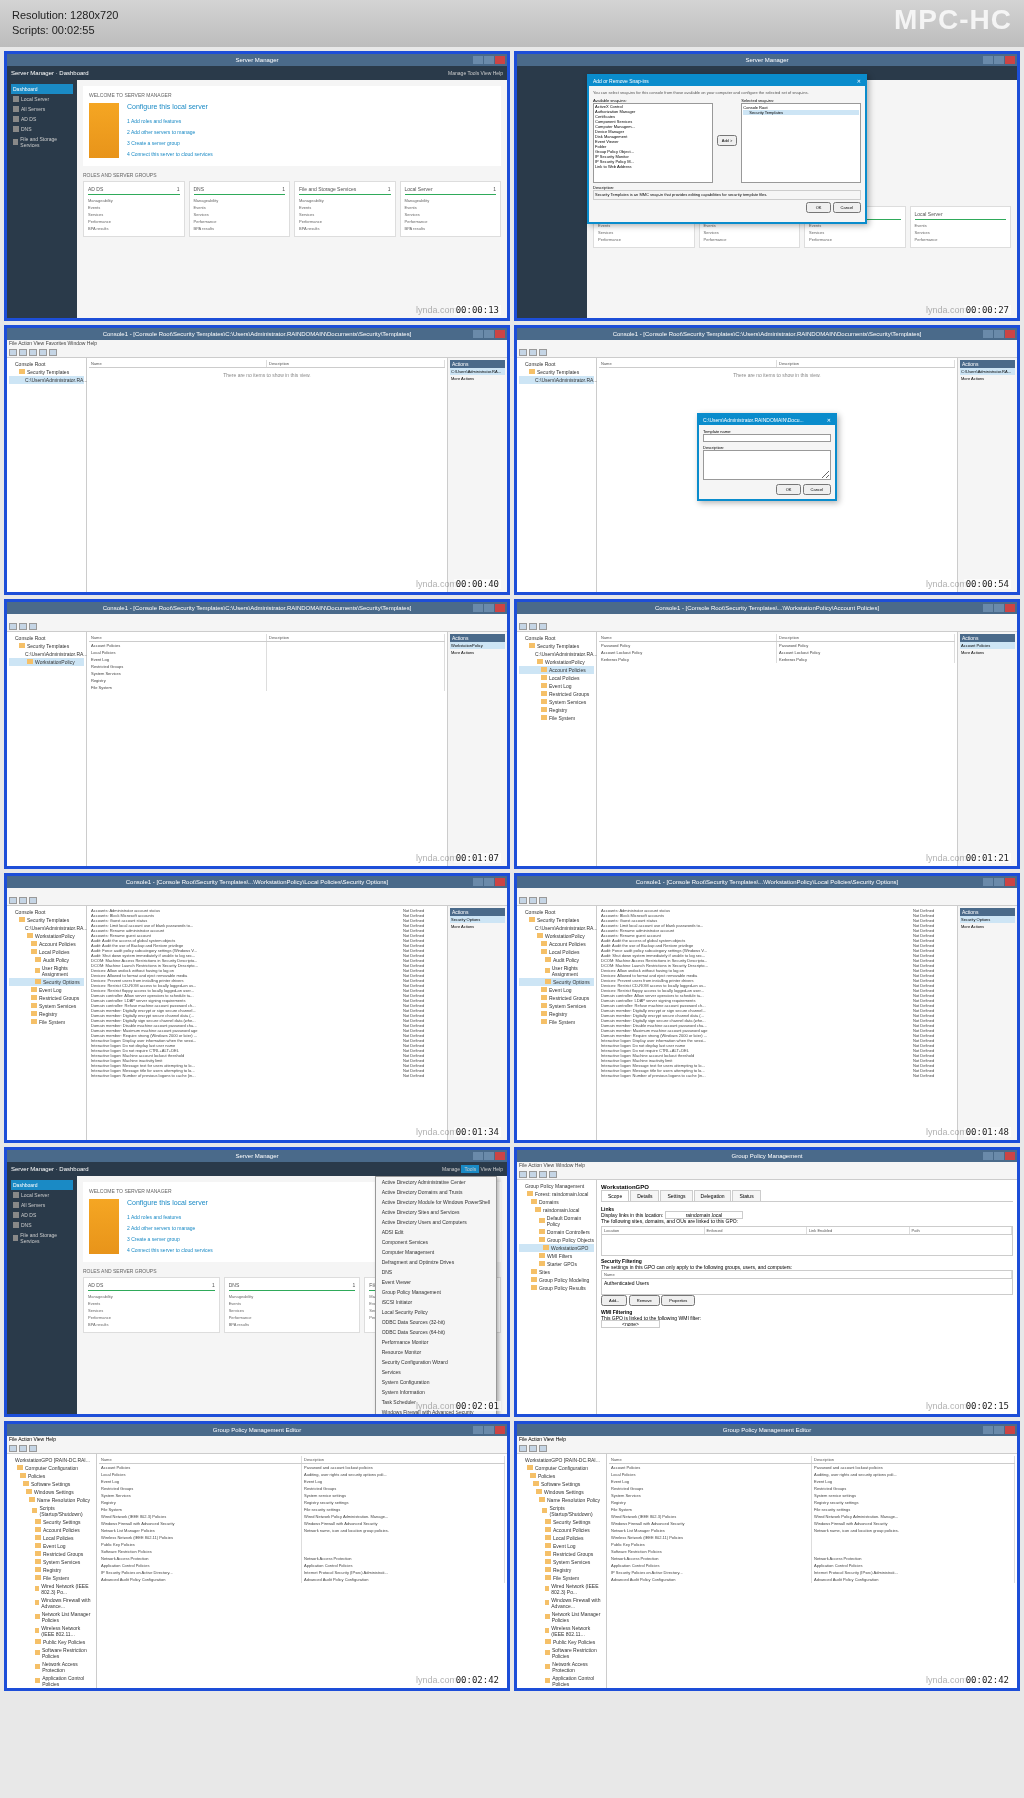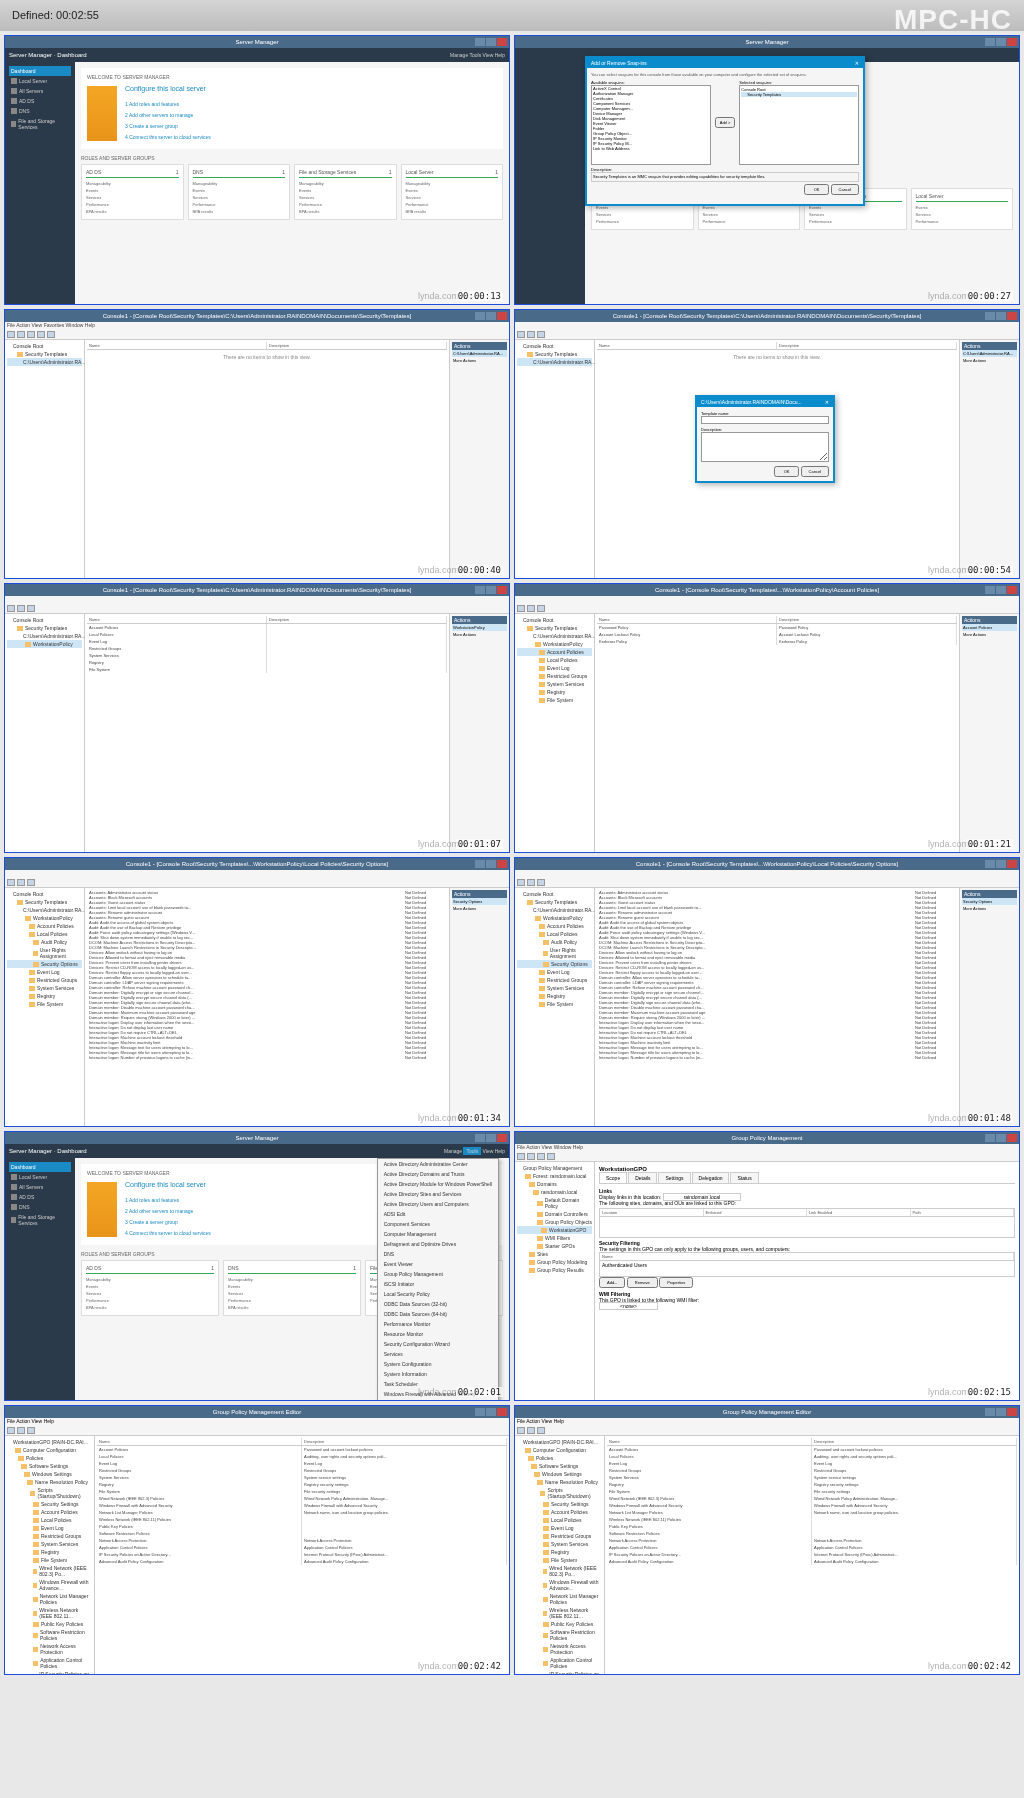--- a/index.html
+++ b/index.html
@@ -1,21 +1,21 @@
 <!DOCTYPE html>
 <html><head>
 <meta charset="utf-8">
 <style>
 * { margin: 0; padding: 0; box-sizing: border-box; font-family: "Segoe UI", Arial, sans-serif; }
 body { background: #e8e8e8; width: 1024px; }
 .header { background: linear-gradient(#d4d4d4, #bcbcbc); padding: 8px 12px; position: relative; }
 .header .row { font-size: 11px; color: #222; line-height: 1.4; }
 .brand { position: absolute; right: 12px; top: 4px; font-size: 28px; font-weight: 700; color: rgba(255,255,255,0.8); letter-spacing: 1px; }
 .grid { display: grid; grid-template-columns: 1fr 1fr; gap: 4px; padding: 4px; background: #e8e8e8; }
-.thumb { background: #86efac; border: 1px solid #1d4ed8; position: relative; height: 270px; overflow: hidden; }
+.thumb { background: #86efac; border: 3px solid #1d4ed8; position: relative; height: 270px; overflow: hidden; }
 .thumb .titlebar { background: #4a6a8a; height: 12px; display: flex; align-items: center; justify-content: center; position: relative; }
 .thumb .titlebar .title { color: #fff; font-size: 6px; }
 .thumb .titlebar .btns { position: absolute; right: 2px; display: flex; gap: 1px; }
 .thumb .titlebar .btn { width: 10px; height: 8px; background: #6a8aaa; }
 .thumb .titlebar .btn.close { background: #cc4444; }
 .thumb .content { display: flex; height: calc(100% - 12px); }
 .sidebar-dark { background: #2a3a4a; width: 70px; padding: 4px; }
 .sb-item { color: #ccc; font-size: 5px; padding: 2px; display: flex; align-items: center; gap: 2px; }
 .sb-item.active { background: #1a8ac5; color: #fff; }
 .sb-icon { width: 6px; height: 6px; background: #888; }
@@ -55,21 +55,22 @@
 .gpmc-tabs { display: flex; border-bottom: 1px solid #ccc; font-size: 5px; }
 .gpmc-tab { padding: 2px 6px; border: 1px solid #ccc; border-bottom: none; background: #f5f5f5; margin-right: 1px; }
 .menu-drop { position: absolute; background: #f5f5f5; border: 1px solid #999; box-shadow: 2px 2px 4px rgba(0,0,0,0.3); font-size: 5px; min-width: 90px; }
 .menu-drop .mi { padding: 2px 6px; color: #333; }
 .gpme-tree { width: 90px; background: #fff; border-right: 1px solid #ccc; padding: 2px; font-size: 5px; overflow: hidden; }
 </style>
 </head>
 <body>
 
 <div class="header">
-  <div class="row"><span>Defined:</span> <span>00:02:55</span></div>
+  <div class="row"><span>Resolution:</span> <span>1280x720</span></div>
+  <div class="row"><span>Scripts:</span> <span>00:02:55</span></div>
   <div class="brand">MPC-HC</div>
 </div>
 
 <div class="grid">
 
   <div class="thumb">
     <div class="titlebar">
         <span class="title">Server Manager</span>
         <div class="btns">
           <div class="btn"></div>

